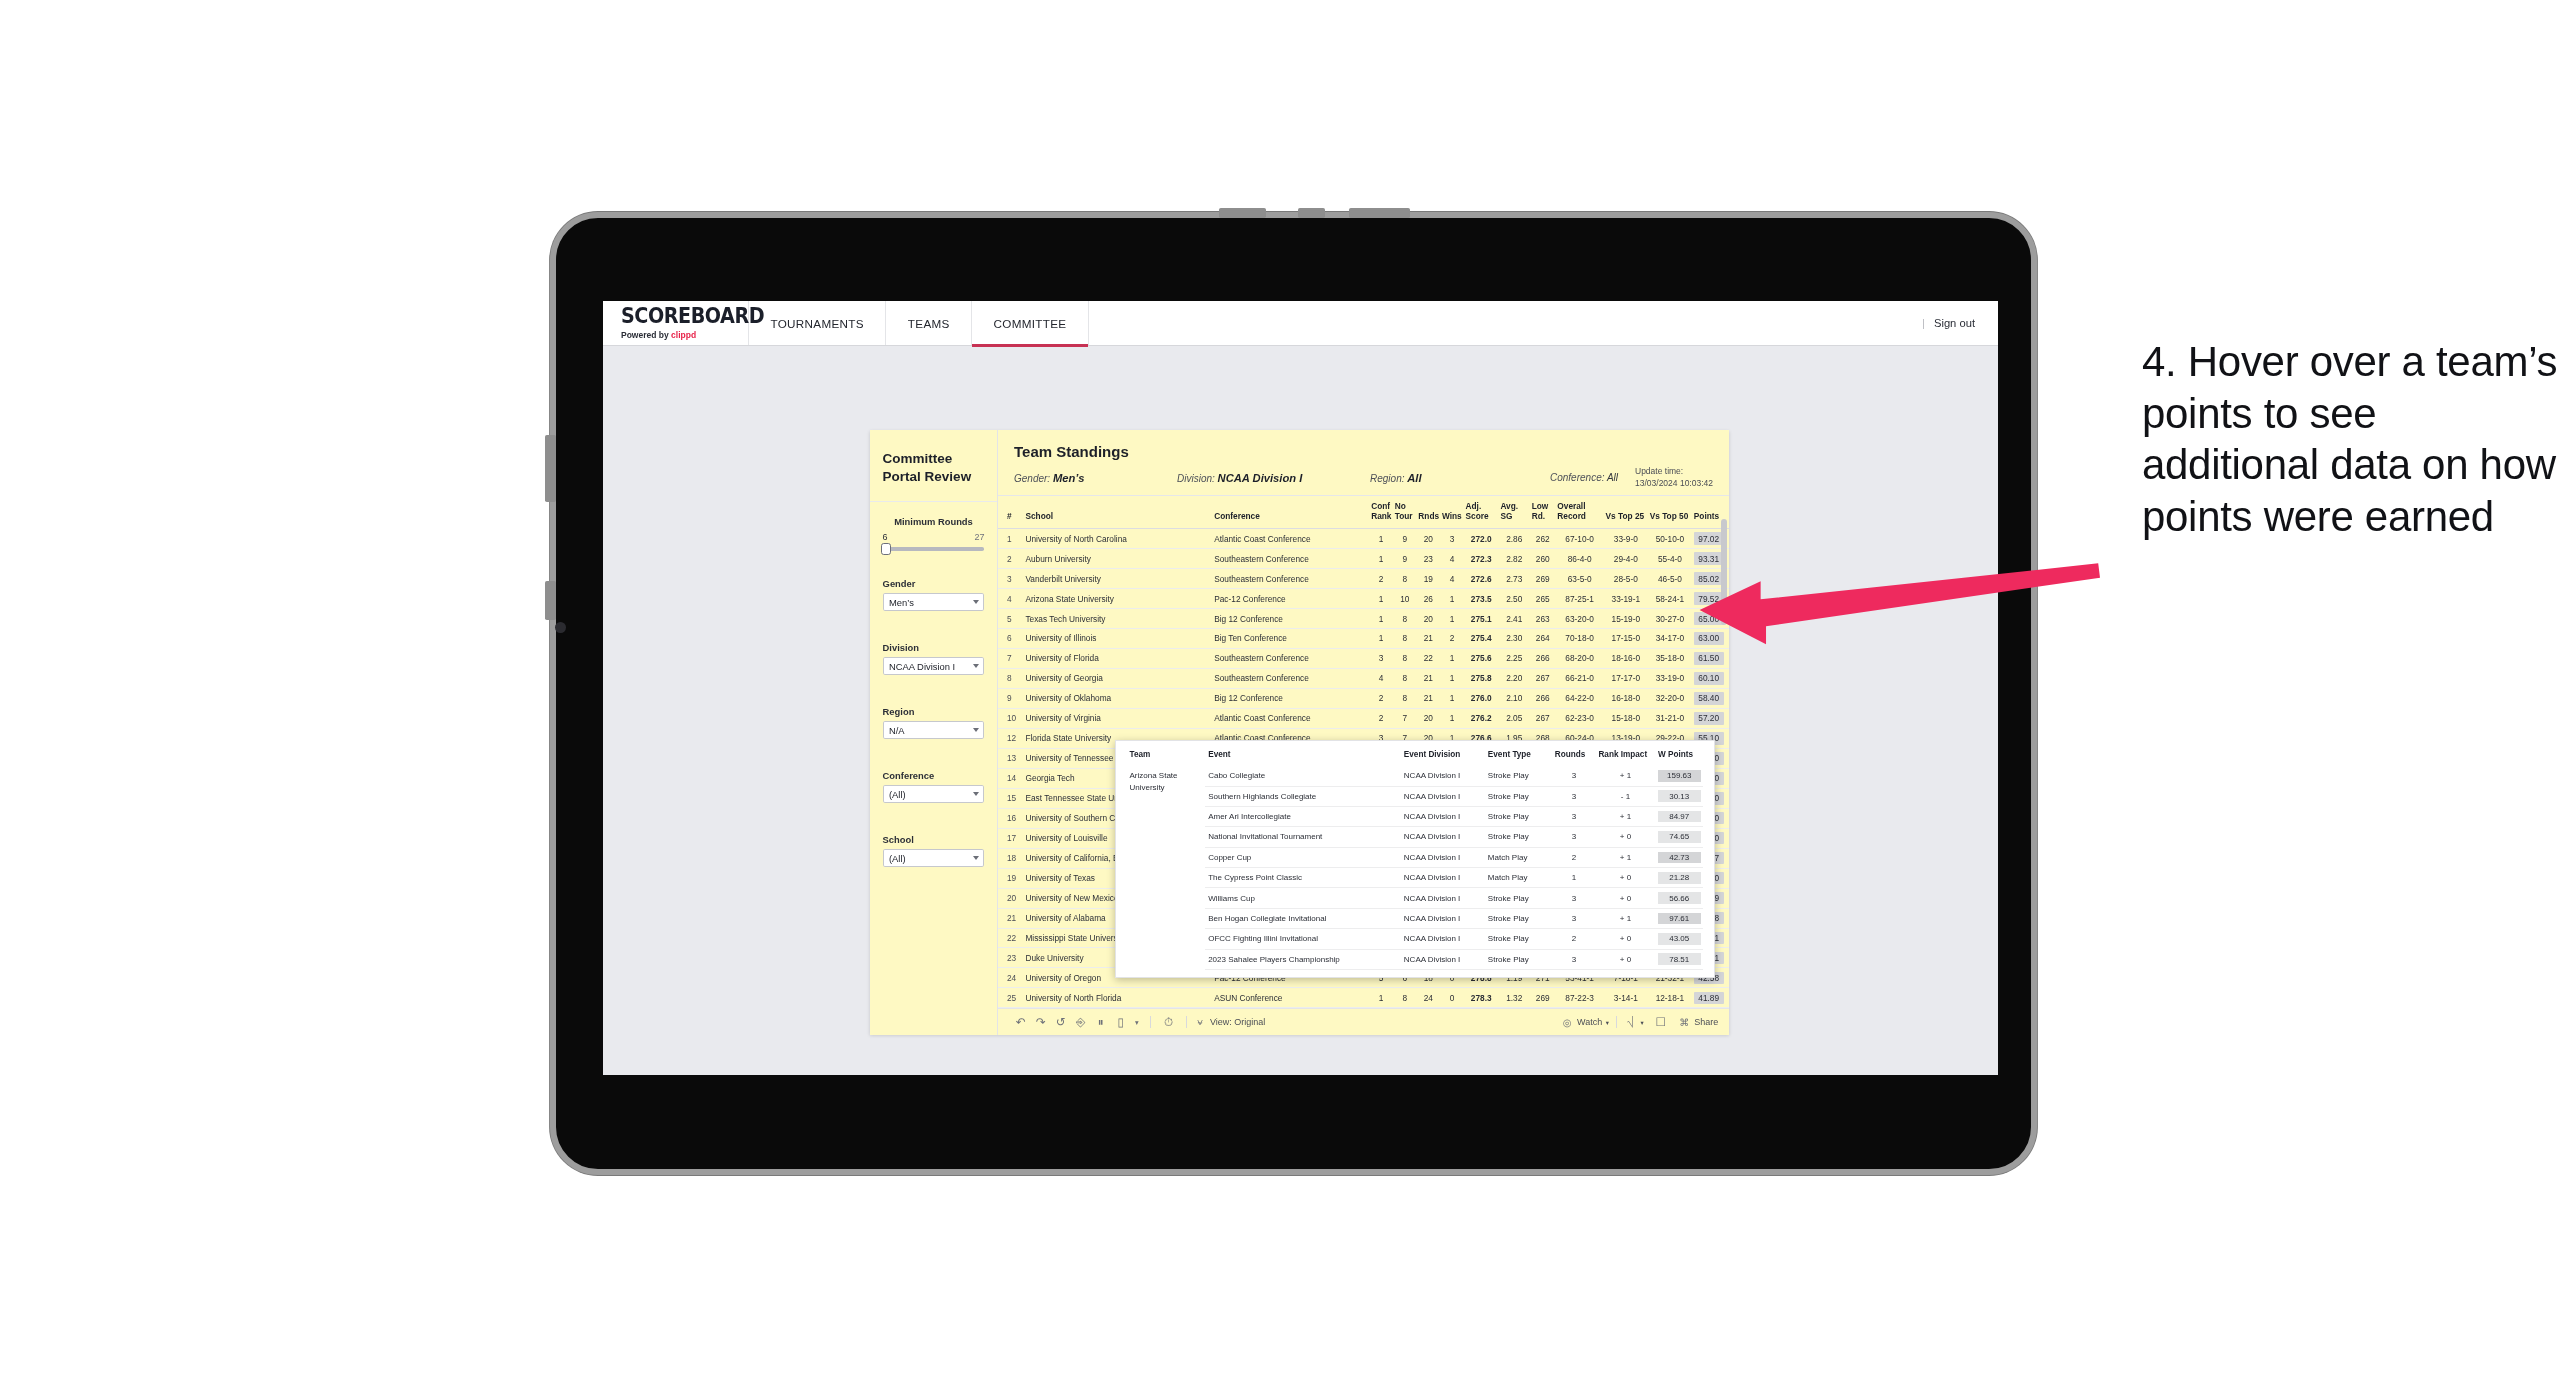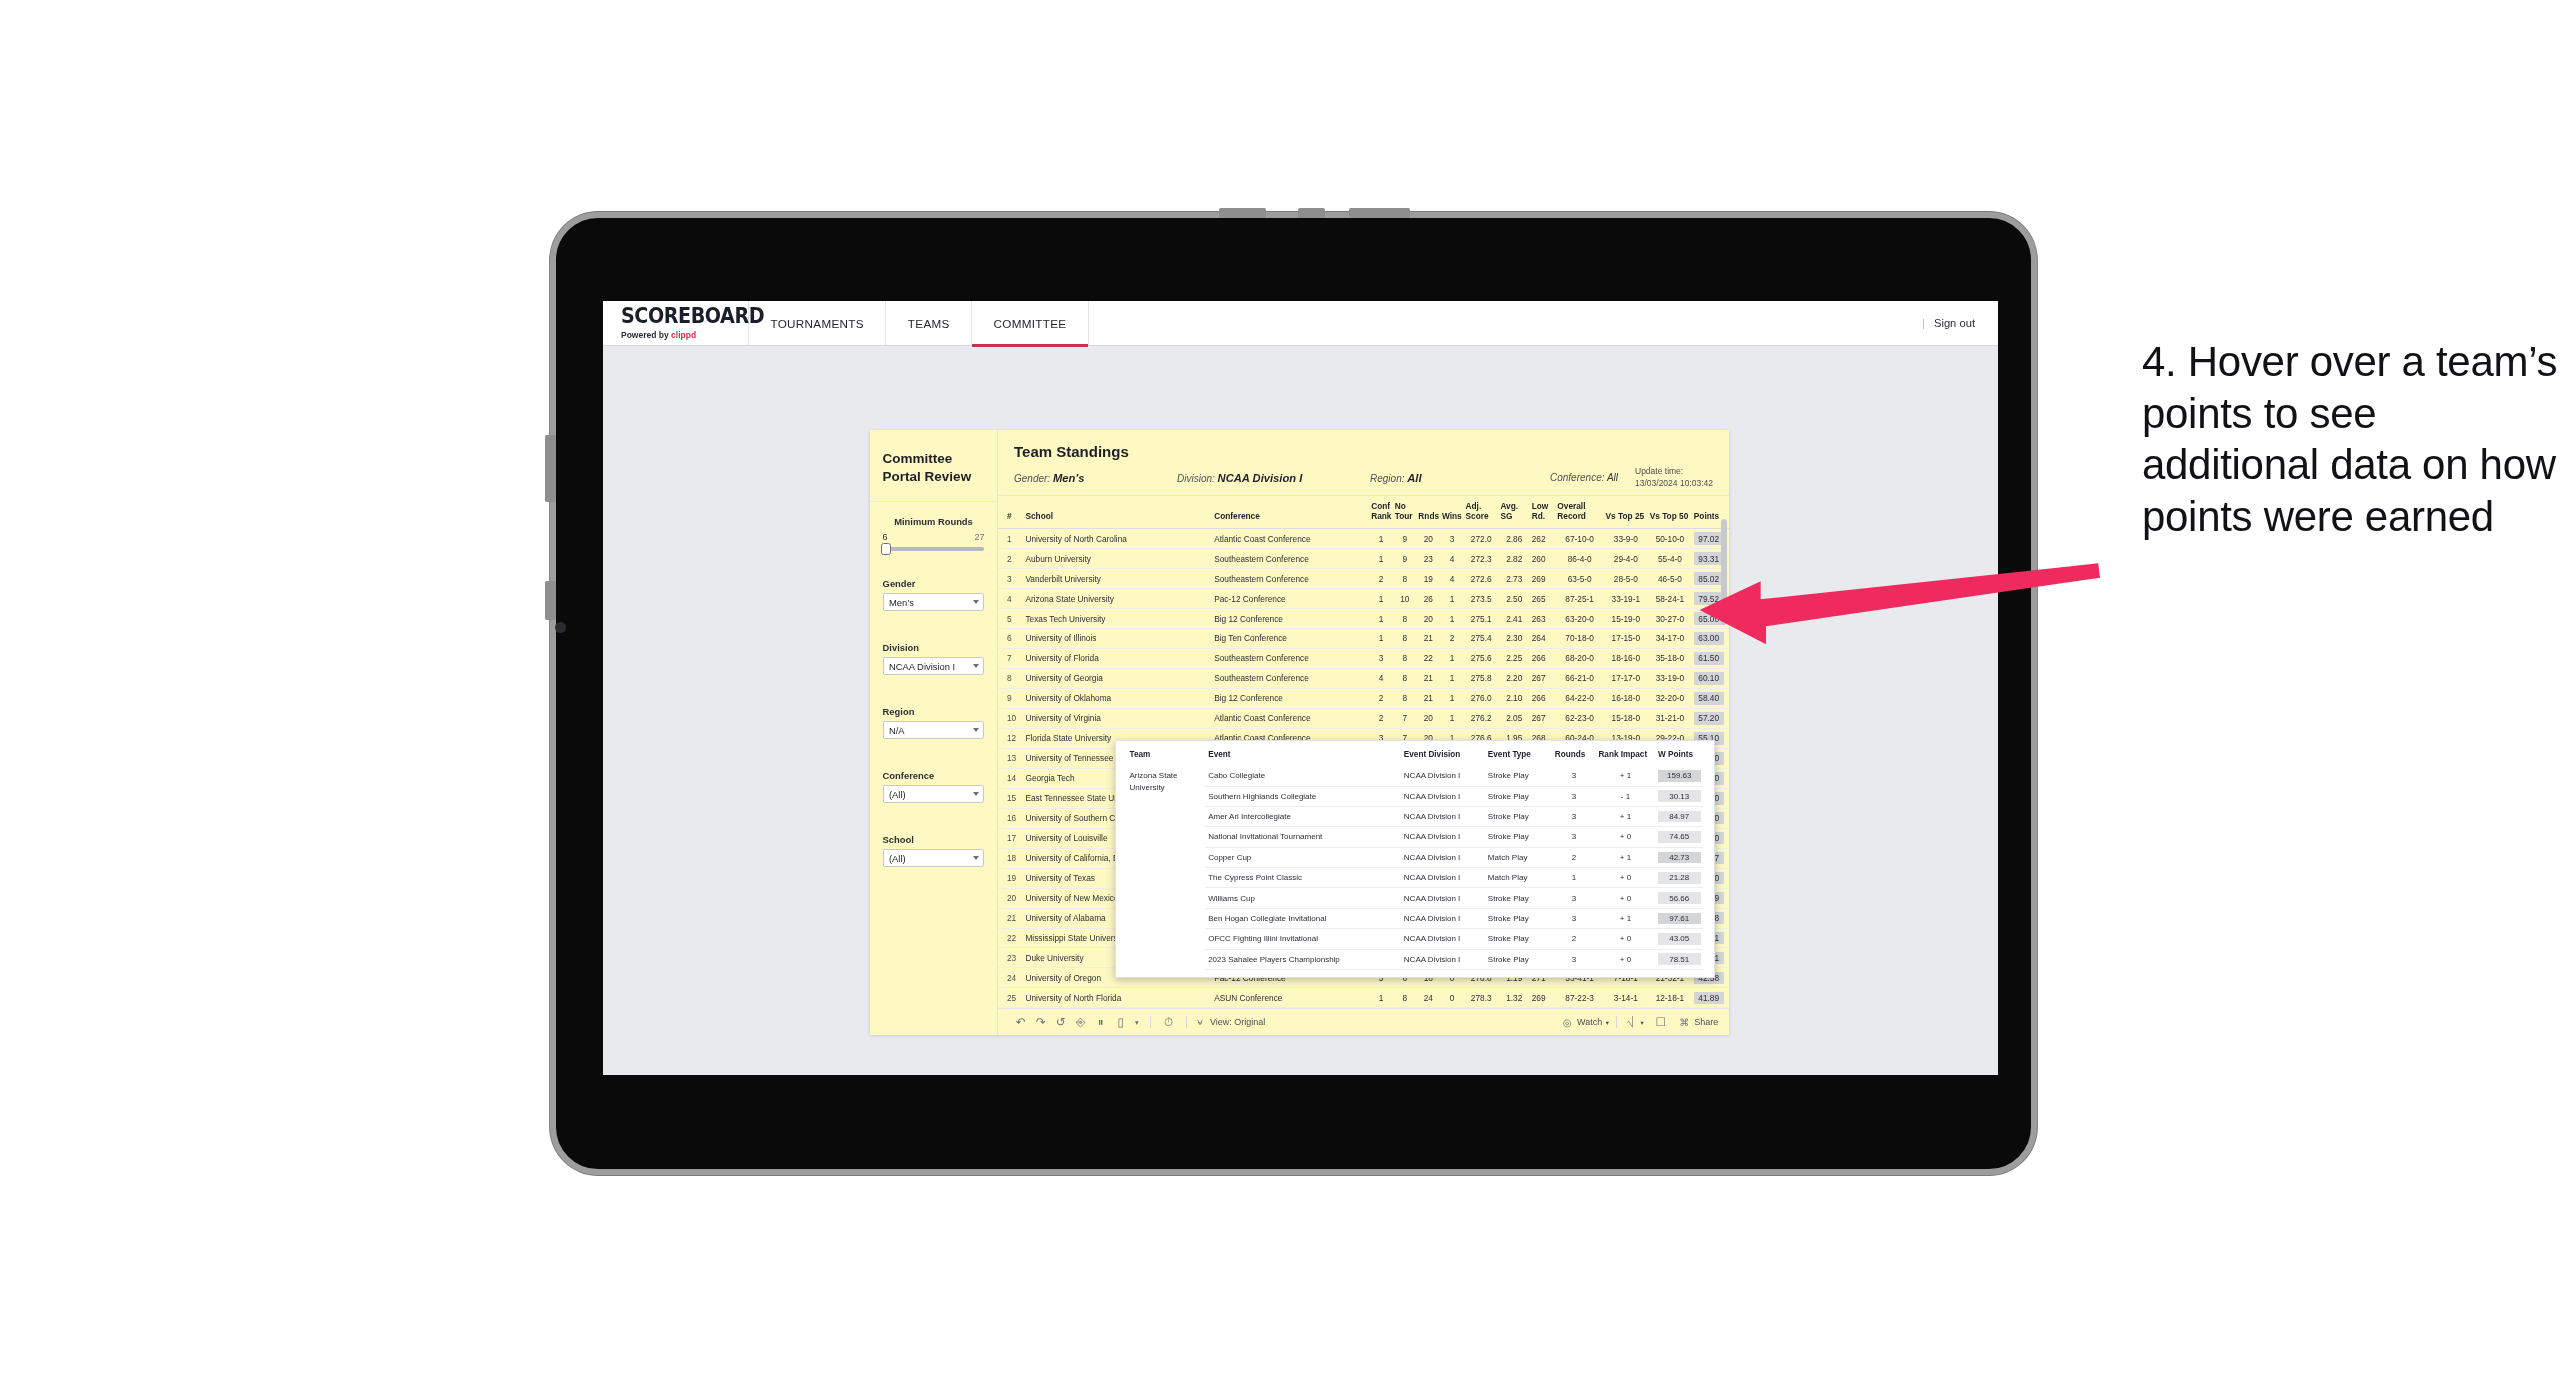--- a/index.html
+++ b/index.html
@@ -127,23 +127,23 @@
     border-bottom: 0.9px solid #dcdde1;
   }
   table.std tbody td {
     padding: 3.2px 1.8px; border-bottom:0.9px solid #eceded; vertical-align: middle;
     white-space: nowrap; overflow:hidden;
   }
   .c-rank { width: 25px; padding-left: 9px !important; color:#4b4e56;}
   .c-school { width: 184px; }
   .c-conf { width: 153px; }
   .c-num { width: 23px; text-align:center; }
-  .c-adj { width: 34px; text-align:center; }
+  .c-adj { width: 34px; text-align:center;font-weight:bold; }
   .c-sg { width: 30.5px; text-align:center; }
-  .c-low { width: 25px; }
+  .c-low { width: 25px; text-align:center; }
   .c-rec { width: 47px; text-align:center; }
   .c-t25 { width: 43px; text-align:center; }
   .c-t50 { width: 43px; text-align:center; }
   .c-pts { width: 36px; text-align:center; padding-right:5.4px !important;}
   th.c-num, th.c-adj, th.c-sg, th.c-low, th.c-rec, th.c-t25, th.c-t50, th.c-pts { text-align:left; }
   .ptscell { display:block; background:#d4d5d7; padding:1.3px 2.7px; border-radius:0.9px; text-align:center;}
 
   #vscroll {
     position:absolute; right:1.8px; top: 23px; width: 6.3px; height: 106px;
     background:#c8c9cd; border-radius:3.6px;

